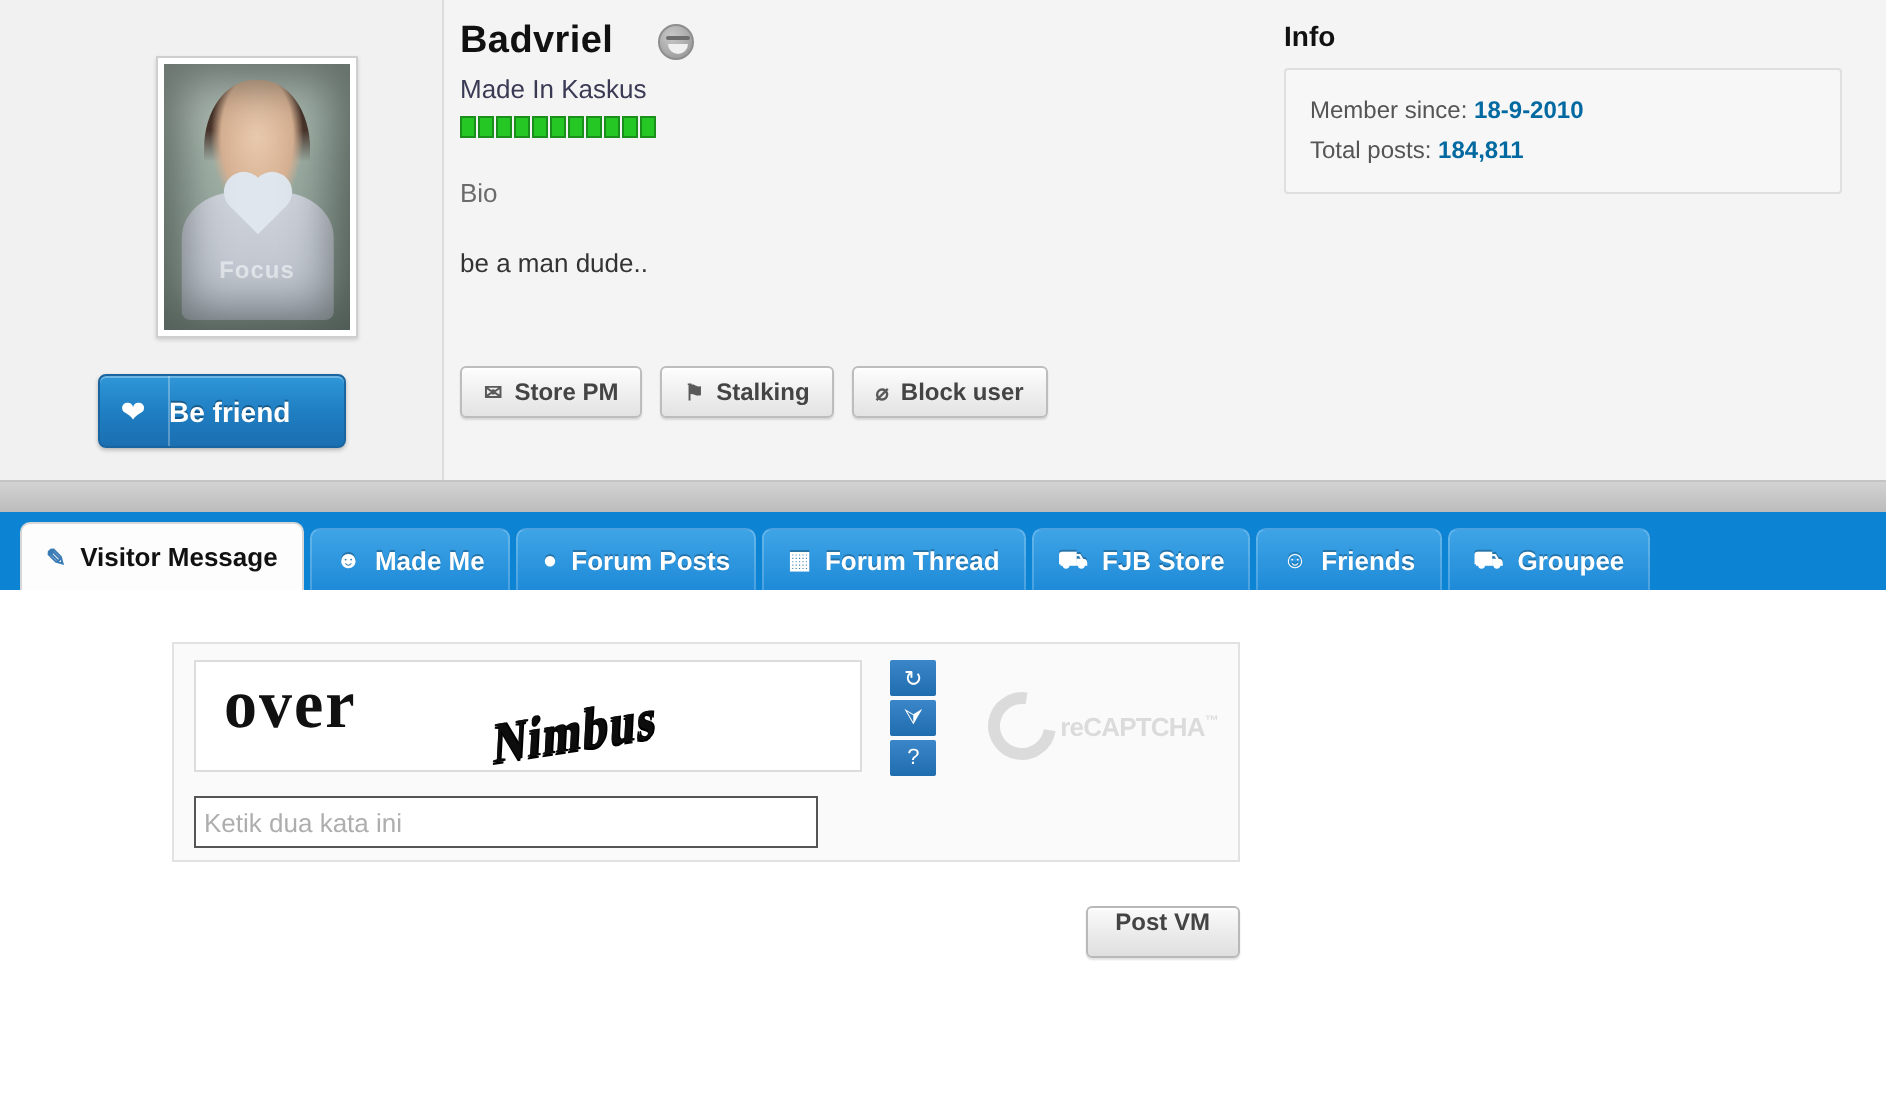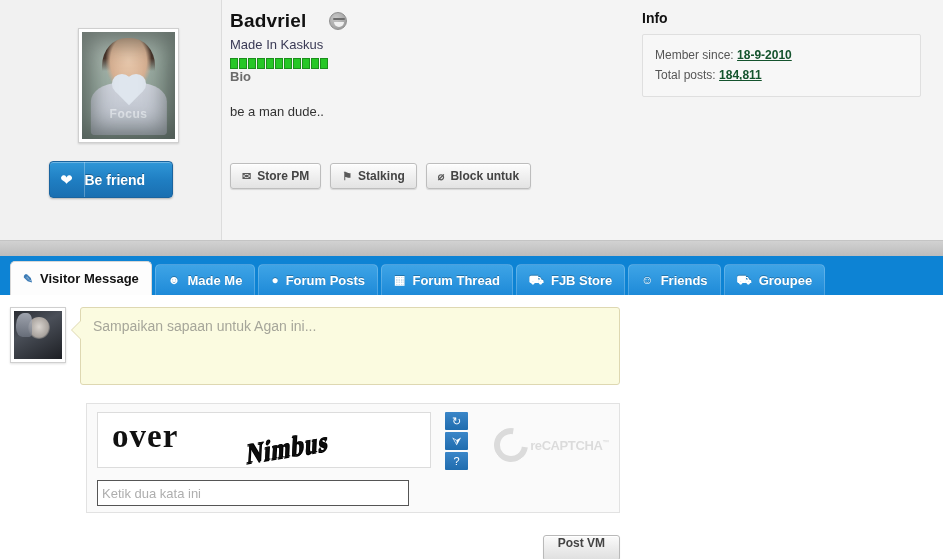--- a/index.html
+++ b/index.html
@@ -18,21 +18,21 @@
     display: flex;
   }
   .avatar-col {
     width: 222px; height: 240px;
     background: #f1f1f1;
     border-right: 1px solid #dcdcdc;
     display: flex; flex-direction: column; align-items: center;
     padding-top: 28px;
   }
   .avatar-frame {
-    width: 101px; height: 115px;
+    width: 101px; height: 141px;
     background: #fff;
     border: 1px solid #cfcfcf;
     padding: 3px;
     box-shadow: 0 1px 2px rgba(0,0,0,.15);
     margin-left: 36px;
   }
   .avatar-photo {
     width: 100%; height: 100%;
     position: relative; overflow: hidden;
     background: linear-gradient(160deg,#b9c4bd 0%,#9fb0a6 40%,#7d8d85 100%);
@@ -105,21 +105,21 @@
     content:""; position:absolute; left:3px; top:5px; width:12px; height:2px;
     background:#6d6d6d; border-radius:1px;
   }
   .status-smiley::after {
     content:""; position:absolute; left:4px; top:9px; width:10px; height:5px;
     background:#f0f0f0; border-radius: 0 0 6px 6px;
   }
   .usertitle { font-size: 13px; color:#3a3a55; margin-top: 5px; }
   .repbar { display:flex; gap:1px; margin-top: 6px; }
   .rep-sq { width: 8px; height: 11px; background:#25c725; border:1px solid #1b8f1b; }
-  .bio-label { font-size: 13px; color:#6b6b6b; font-weight: bold; }
+  .bio-label { font-size: 13px; color:#6b6b6b; margin-top: 20px; font-weight: normal; }
   .bio-text { font-size: 13px; color:#333; margin-top: 20px; }
 
   .btn-row { display:flex; gap:9px; margin-top: 44px; }
   .gbtn {
     height: 26px; padding: 0 11px;
     display:flex; align-items:center; gap:6px;
     background: linear-gradient(180deg,#fdfdfd 0%,#f0f0f0 48%,#e3e3e3 100%);
     border: 1px solid #bdbdbd; border-radius: 3px;
     font-size: 12px; font-weight: bold; color:#444;
     box-shadow: 0 1px 1px rgba(0,0,0,.12), inset 0 1px 0 #fff;
@@ -127,21 +127,21 @@
   }
   .gbtn .gi { font-size: 11px; color:#5a5a5a; }
 
   .info-col { width: 303px; padding: 10px 14px 0 10px; }
   .info-title { font-size: 14px; font-weight: bold; color:#111; }
   .info-box {
     margin-top: 8px; padding: 10px 12px;
     background:#f7f7f7; border:1px solid #dfdfdf; border-radius:2px;
     font-size: 12px; color:#555; line-height: 1.7;
   }
-  .info-box b { color:#14532d;text-decoration:underline; }
+  .info-box b { color:#0369a1; }
 
   
   .separator {
     position:absolute; left:0; top:240px; width:943px; height:16px;
     background: linear-gradient(180deg,#d2d2d2 0%, #bcbcbc 100%);
     border-top: 1px solid #c4c4c4;
   }
 
   
   .tabbar {
@@ -340,21 +340,21 @@
         <div class="gbtn">
           <span class="gi">✉</span>
           <span>Store PM</span>
         </div>
         <div class="gbtn">
           <span class="gi">⚑</span>
           <span>Stalking</span>
         </div>
         <div class="gbtn">
           <span class="gi">⌀</span>
-          <span>Block untuk</span>
+          <span>Block user</span>
         </div>
       </div>
     </div>
 
     <div class="info-col">
       <div class="info-title">Info</div>
       <div class="info-box">
         <div>
           <span>Member since:</span>
           <b>18-9-2010</b>
@@ -396,30 +396,20 @@
     </div>
     <div class="tab">
       <span class="ti">⛟</span>
       <span>Groupee</span>
     </div>
   </div>
 
   <div class="content">
     <div class="vm-panel">
 
-      <div class="vm-row">
-        <div class="mini-avatar">
-          <div class="mini-photo"></div>
-        </div>
-        <div class="bubble-wrap">
-          <div class="bubble-tip"></div>
-          <div class="bubble-tip-in"></div>
-          <textarea class="vm-textarea" placeholder="Sampaikan sapaan untuk Agan ini..." style=""></textarea>
-        </div>
-      </div>
 
       <div class="captcha-panel">
         <div class="cap-row">
           <div class="cap-img">
             <span class="cap-word1">over</span>
             <span class="cap-word2">Nimbus</span>
           </div>
           <div class="cap-btns">
             <div class="cap-btn">↻</div>
             <div class="cap-btn">⮛</div>

